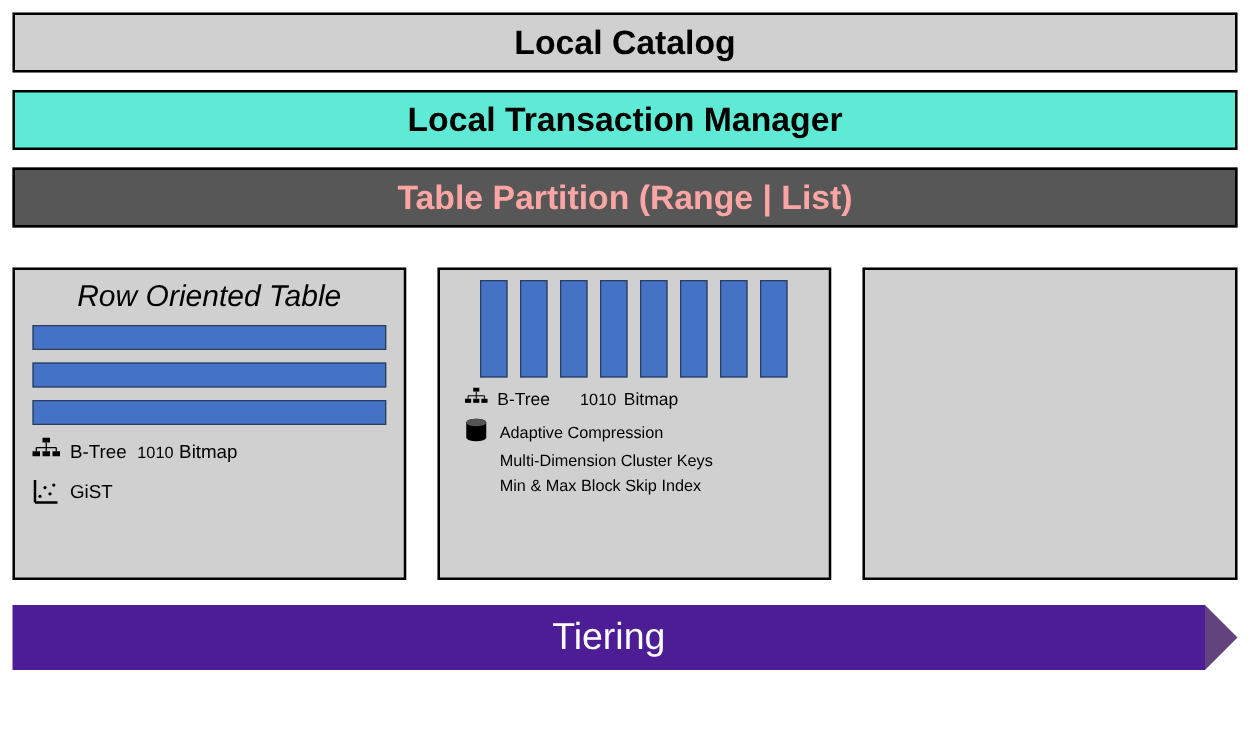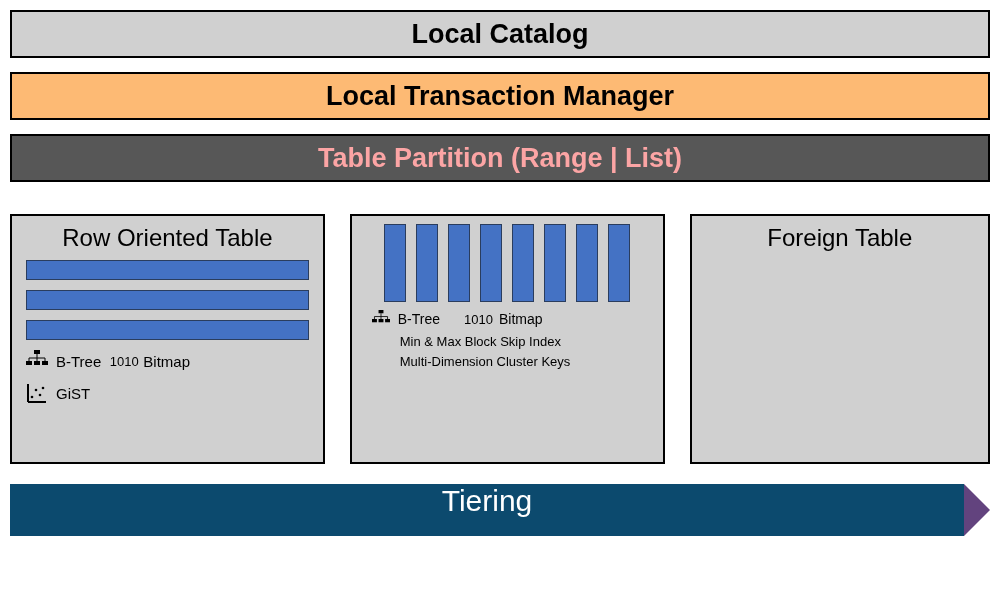--- a/index.html
+++ b/index.html
@@ -16,21 +16,21 @@
     height: 48px;
     margin-bottom: 14px;
     border: 2px solid #000;
     display: flex;
     align-items: center;
     justify-content: center;
     font-size: 27px;
     font-weight: bold;
   }
   .layer1 { background: #d0d0d0; color: #000; }
-  .layer2 { background: #fdba74; color: #000; }
+  .layer2 { background: #5eead4; color: #000; }
   .layer3 { background: #575757; color: #fca5a5; }
   .tables-row {
     display: flex;
     justify-content: space-between;
     margin-top: 32px;
     gap: 25px;
   }
   .table-box {
     background: #d0d0d0;
     border: 2px solid #000;
@@ -39,20 +39,21 @@
     height: 250px;
     display: flex;
     flex-direction: column;
   }
   .table-box.foreign { flex: 0.95; }
   .table-title {
     font-size: 24px;
     text-align: center;
     margin-bottom: 8px;
     white-space: nowrap;
+    font-style: italic;
   }
   .row-bars {
     display: flex;
     flex-direction: column;
     gap: 10px;
     padding: 0 2px;
   }
   .row-bar {
     background: #4472c4;
     border: 1px solid #2a3d5e;
@@ -143,22 +144,23 @@
   }
   .col-proj-icon span {
     width: 13px;
     background: #000;
   }
   .flask-icon svg { width: 34px; height: 40px; }
   .tiering-arrow {
     position: relative;
     margin-top: 20px;
     height: 52px;
-    background: #0c4a6e;
-    display: flex;
+    background: #4c1d95;
+    display: flex;
+    align-items: center;
     justify-content: center;
     width: calc(100% - 26px);
   }
   .tiering-arrow::after {
     content: '';
     position: absolute;
     right: -26px;
     top: 0;
     width: 0; height: 0;
     border-top: 26px solid transparent;
@@ -260,30 +262,39 @@
             </svg>
         </span>
         <span>B-Tree</span>
       </div>
       <div class="col-top-item">
         <span class="bold" style="font-size:13px;">1010</span>
         <span>Bitmap</span>
       </div>
     </div>
     <div class="col-features">
+      <div class="col-feat-line">
+        <span class="col-feat-icon">
+          <svg class="cyl-svg" viewBox="0 0 20 22">
+              <ellipse cx="10" cy="4" rx="8" ry="3" fill="#000"></ellipse>
+              <path d="M2 4 v12 a8 3 0 0 0 16 0 V4" fill="#000"></path>
+              <ellipse cx="10" cy="4" rx="8" ry="3" fill="#555"></ellipse>
+            </svg>
+        </span>
+        <span>Adaptive Compression</span>
+      </div>
+      <div>
+        <span class="bold">Multi-Dimension</span><span> Cluster Keys</span>
+      </div>
       <div>
         <span class="bold">Min &amp; Max</span><span> Block Skip Index</span>
       </div>
-      <div>
-        <span class="bold">Multi-Dimension</span><span> Cluster Keys</span>
-      </div>
     </div>
   </div>
 
   <div class="table-box foreign">
-    <div class="table-title">Foreign Table</div>
   </div>
 
 </div>
 
 <div class="tiering-arrow">
   <span class="tiering-label">Tiering</span>
 </div>
 
 </body></html>

